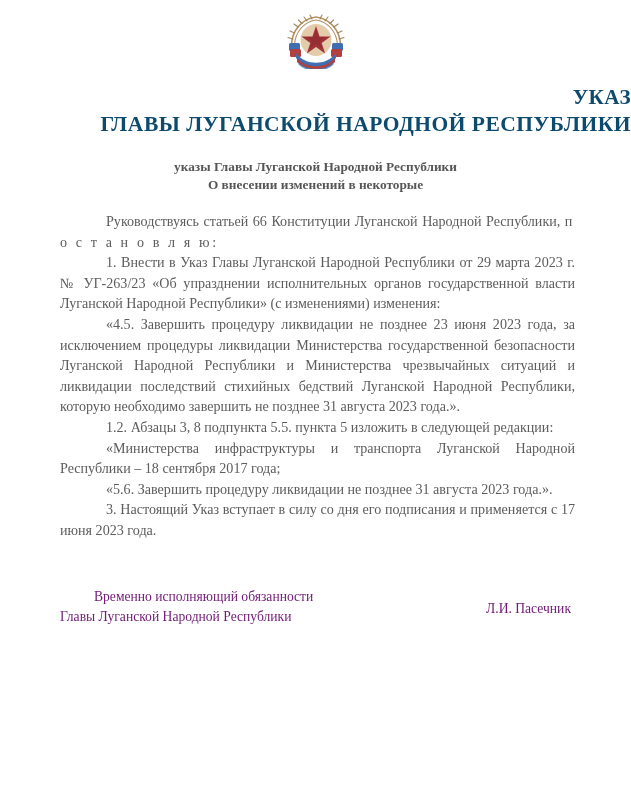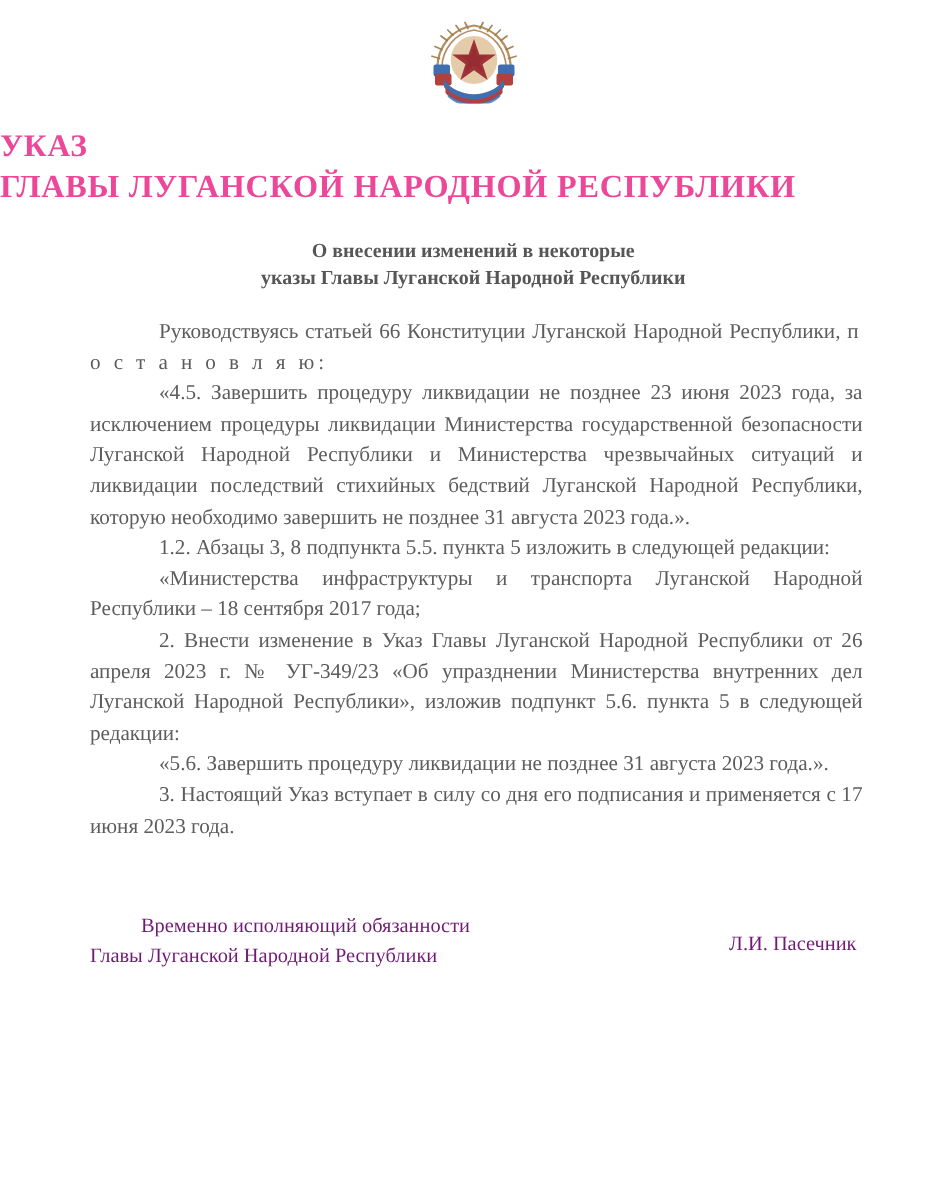--- a/index.html
+++ b/index.html
@@ -28,24 +28,25 @@
   }
   .emblem {
     display: inline-block;
     width: 62px;
     height: 56px;
     vertical-align: top;
   }
 
   
   .doc-title {
-    text-align: left;
+    text-align: right;
     font-weight: bold;
-    color: #ec4899;
+    color: #0c4a6e;
     letter-spacing: 0.5px;
+    margin-left: 25px;
   }
   .title-line1 {
     font-size: 21px;
     line-height: 26px;
     margin-top: 22px;
   }
   .title-line2 {
     font-size: 21.5px;
     line-height: 27px;
     margin-top: 1px;
@@ -145,38 +146,38 @@
         <path d="M12 45 C21 56 41 56 50 45 L50 49 C41 59 21 59 12 49 Z" fill="#b2403f"></path>
         <path d="M13.5 49 C22 58 40 58 48.5 49 L48.5 51.5 C40 60 22 60 13.5 51.5 Z" fill="#3f6fb0" opacity="0.8"></path>
       </svg>
     </span>
   </div>
 
   <div class="doc-title title-line1">УКАЗ</div>
   <div class="doc-title title-line2">ГЛАВЫ ЛУГАНСКОЙ НАРОДНОЙ РЕСПУБЛИКИ</div>
 
   <div class="subtitle">
+    <div>указы Главы Луганской Народной Республики</div>
     <div>О внесении изменений в некоторые</div>
-    <div>указы Главы Луганской Народной Республики</div>
   </div>
 
   <div class="body-block">
 
     <p class="para"><span>Руководствуясь статьей 66 Конституции Луганской Народной Республики, </span><span class="spaced">п о с т а н о в л я ю</span><span>:</span></p>
 
+    <p class="para">1. Внести в Указ Главы Луганской Народной Республики от 29 марта 2023 г. № УГ-263/23 «Об упразднении исполнительных органов государственной власти Луганской Народной Республики» (с изменениями) изменения:</p>
 
 
     <p class="para">«4.5. Завершить процедуру ликвидации не позднее 23 июня 2023 года, за исключением процедуры ликвидации Министерства государственной безопасности Луганской Народной Республики и Министерства чрезвычайных ситуаций и ликвидации последствий стихийных бедствий Луганской Народной Республики, которую необходимо завершить не позднее 31 августа 2023 года.».</p>
 
     <p class="para">1.2. Абзацы 3, 8 подпункта 5.5. пункта 5 изложить в следующей редакции:</p>
 
     <p class="para">«Министерства инфраструктуры и транспорта Луганской Народной Республики – 18 сентября 2017 года;</p>
 
 
-    <p class="para">2. Внести изменение в Указ Главы Луганской Народной Республики от 26 апреля 2023 г. № УГ-349/23 «Об упразднении Министерства внутренних дел Луганской Народной Республики», изложив подпункт 5.6. пункта 5 в следующей редакции:</p>
 
     <p class="para">«5.6. Завершить процедуру ликвидации не позднее 31 августа 2023 года.».</p>
 
     <p class="para">3. Настоящий Указ вступает в силу со дня его подписания и применяется с 17 июня 2023 года.</p>
 
   </div>
 
   <div class="sign-block">
     <div class="sign-role-line first">Временно исполняющий обязанности</div>
     <div class="sign-role-line">Главы Луганской Народной Республики</div>

